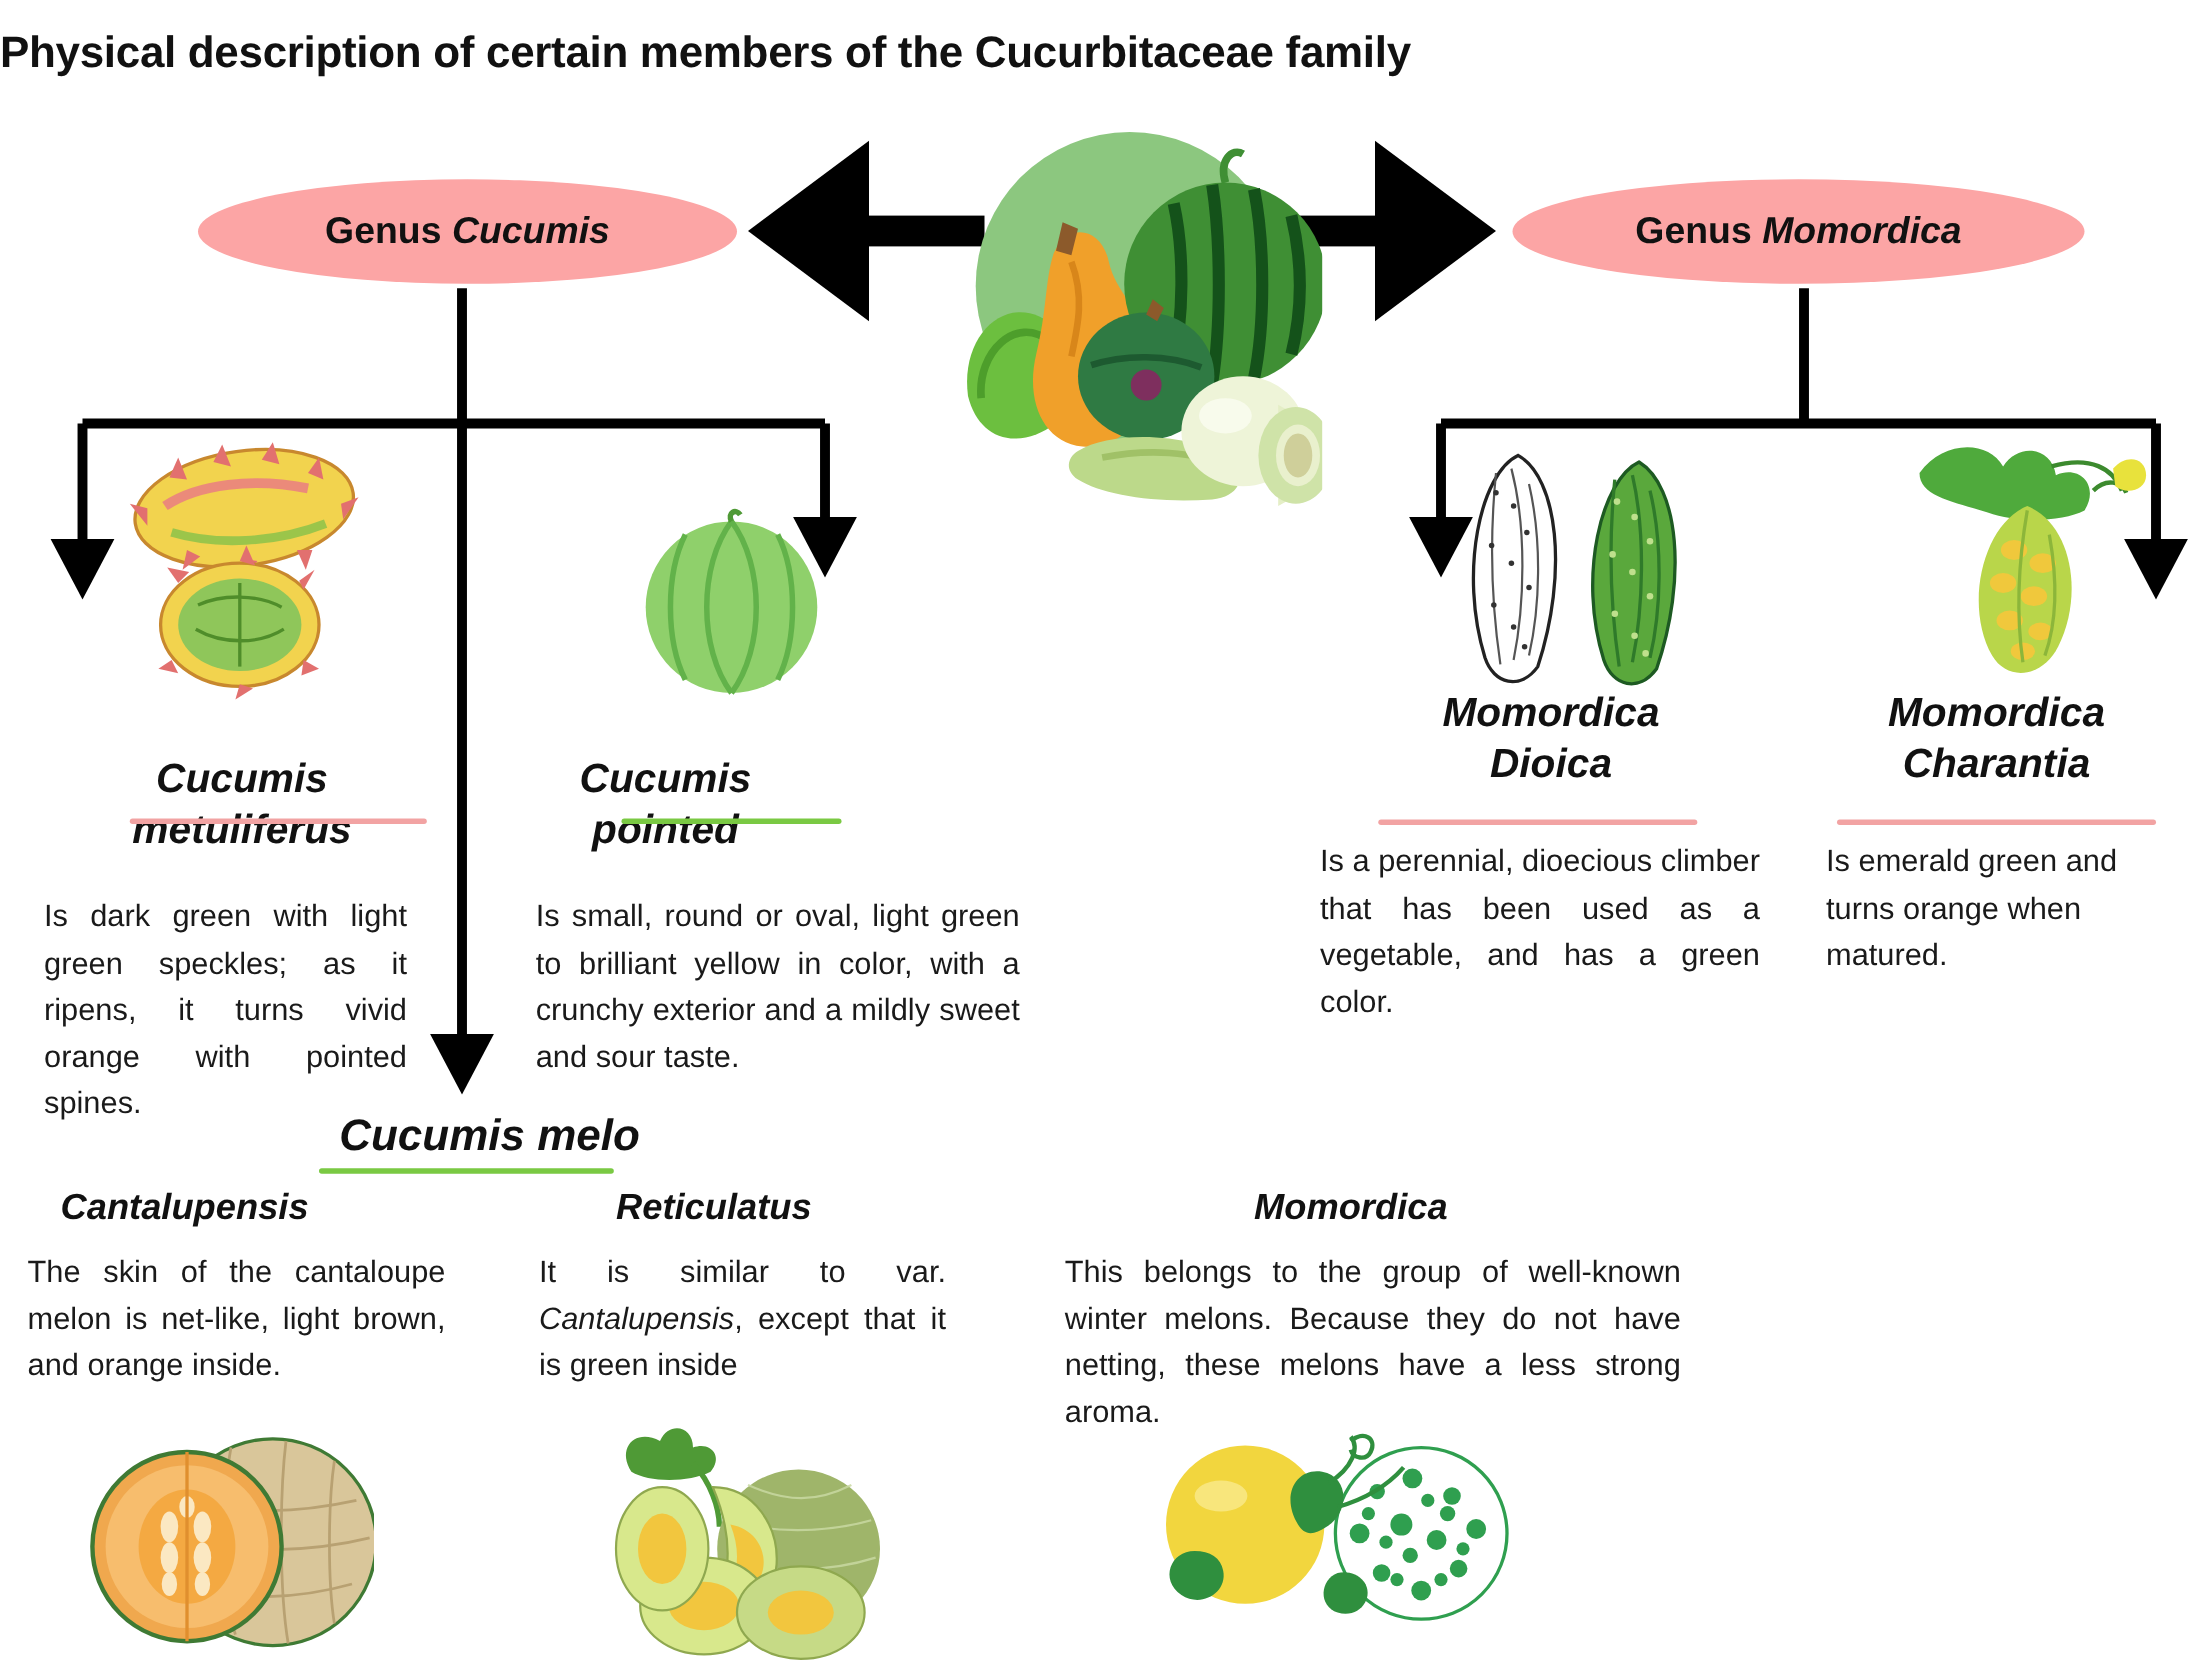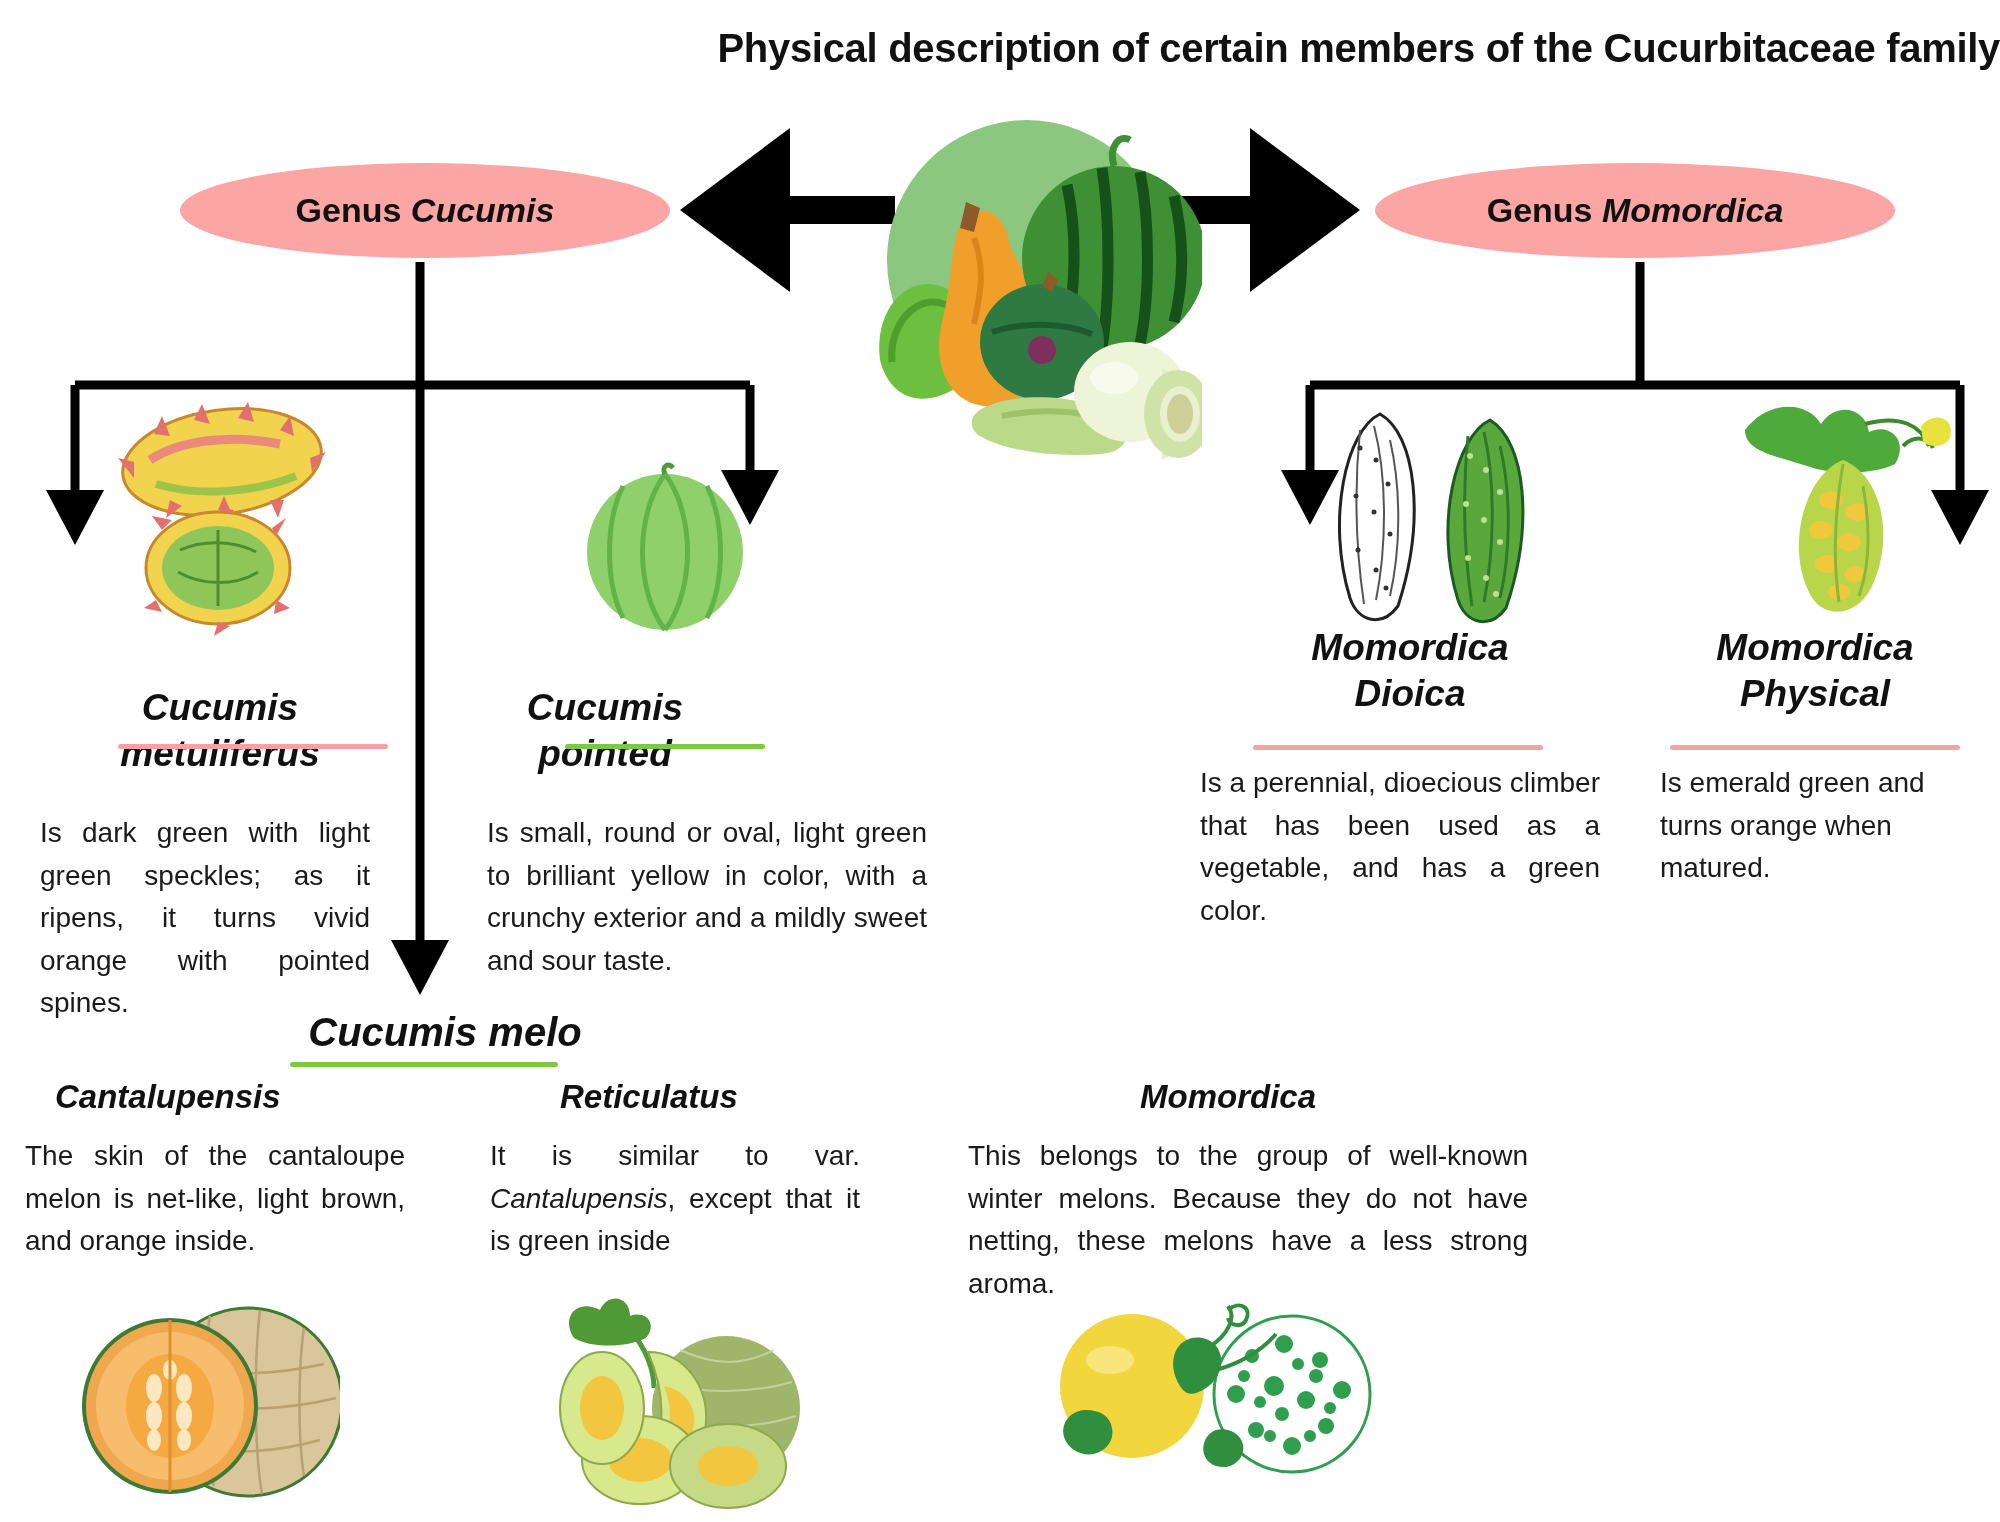--- a/index.html
+++ b/index.html
@@ -20,21 +20,21 @@
     left: 0; top: 0;
     width: 2000px;
     height: 1522px;
   }
   
   .title {
     position: absolute;
     left: 0;
     top: 26px;
     width: 2000px;
-    text-align: right;
+    text-align: left;
     font-size: 40px;
     font-weight: bold;
     letter-spacing: -0.3px;
     color: #111111;
   }
   
   .pill {
     position: absolute;
     background: #fca5a5;
     border-radius: 50%;
@@ -323,21 +323,21 @@
         <ellipse cx="124" cy="202" rx="11" ry="8"></ellipse>
       </g>
       <g stroke="#8cb63a" stroke-width="3" fill="none">
         <path d="M128 74 C 120 120 118 170 124 212"></path>
         <path d="M148 96 C 156 140 154 178 144 206"></path>
       </g>
     </svg>
   </div>
   <div class="species-name" style="left:1630px; top:625px; width:370px;">
     <span>Momordica</span><br>
-    <span>Physical</span>
+    <span>Charantia</span>
   </div>
   <div class="underline u-pink" style="left:1670px; top:745px; width:290px;"></div>
   <div class="desc left" style="left:1660px; top:762px; width:310px;">Is emerald green and turns orange when matured.</div>
 
   <div id="melo-name">Cucumis melo</div>
   <div class="underline u-green" style="left:290px; top:1062px; width:268px;"></div>
 
   <div class="var-name" style="left:55px; top:1078px;">Cantalupensis</div>
   <div class="desc" style="left:25px; top:1135px; width:380px;">The skin of the cantaloupe melon is net-like, light brown, and orange inside.</div>
   <div class="art" style="left:80px; top:1290px; width:260px; height:220px;">

